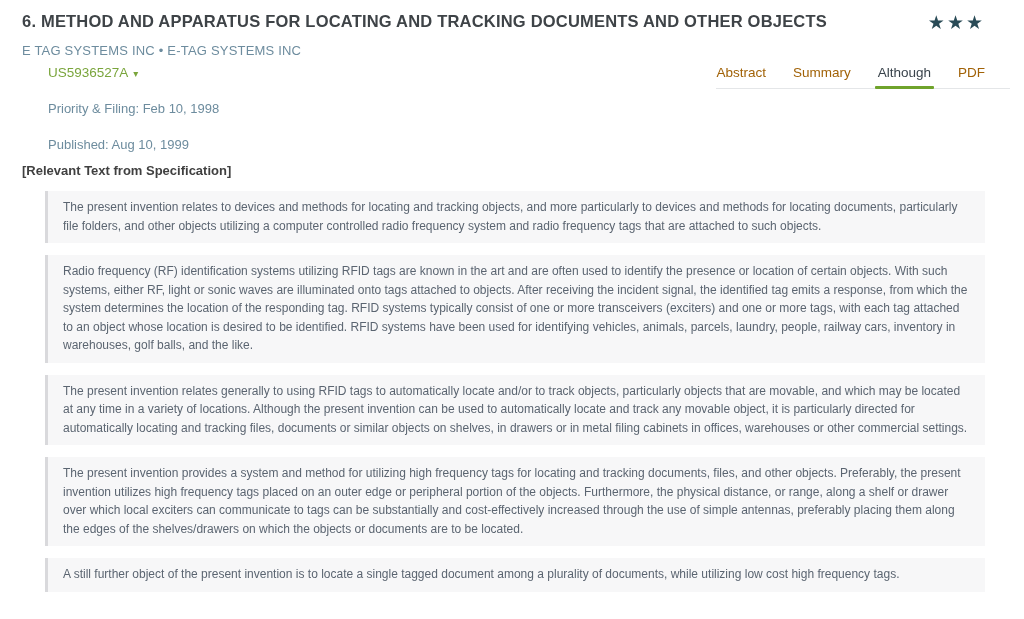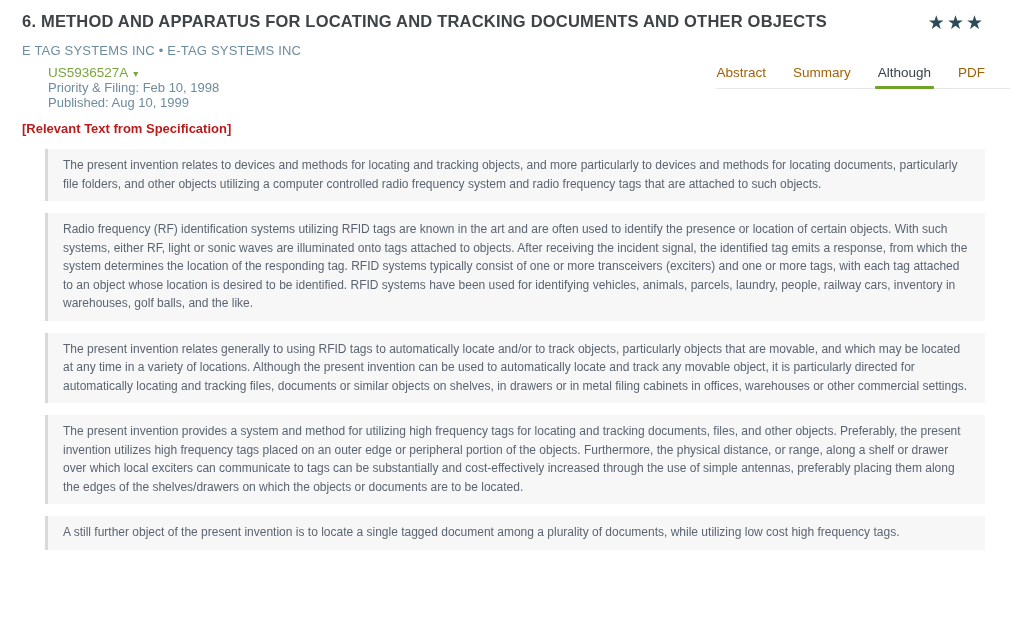--- a/index.html
+++ b/index.html
@@ -23,32 +23,32 @@
   .star { color: #2a4b57; font-size: 19px; letter-spacing: 2px; cursor: pointer; }
 
   
   .assignees { margin-top: 9px; font-size: 13px; color: #6d8c9e; letter-spacing: 0.2px; }
 
   
   .meta-row { display: flex; justify-content: space-between; align-items: baseline; margin-top: 7px; }
   .meta-left { display: flex; align-items: baseline; flex-direction: column; }
   .patent-num { color: #7aa53c; font-size: 13.5px; font-weight: 400; cursor: pointer; white-space: nowrap; }
   .caret { font-size: 10px; margin-left: 5px; color: #7aa53c; }
-  .meta-item { color: #6d8c9e; font-size: 13px; margin-left: 26px; white-space: nowrap; }
+  .meta-item { color: #6d8c9e; font-size: 13px; margin-left: 26px; white-space: nowrap; margin-top: 21px; }
 
   .tabs { display: flex; gap: 27px; border-bottom: 1px solid #e4e6e8; padding-bottom: 8px; margin-right: -25px; padding-right: 25px; }
   .tab { position: relative; font-size: 13.5px; color: #a16207; cursor: pointer; white-space: nowrap; }
   .tab.active { color: #39434b; font-weight: 500; }
   .tab.active::after {
     content: ""; position: absolute; left: -3px; right: -3px; bottom: -9px;
     height: 3px; background: #6fa32b; border-radius: 1px;
   }
 
   
-  .section-heading { margin: 11px 0 13px 0; font-size: 13px; font-weight: 700; color: #b91c1c; }
+  .section-heading { margin: 11px 0 13px 0; font-size: 13px; font-weight: 700; color: #404040; }
 
   
   .snippets { margin-left: 23px; }
   .snippet {
     background: #f7f7f8;
     border-left: 3px solid #d9d9dc;
     padding: 7px 15px 8px 15px;
     margin-bottom: 12px;
     color: #5b6571;
     font-size: 12px;

